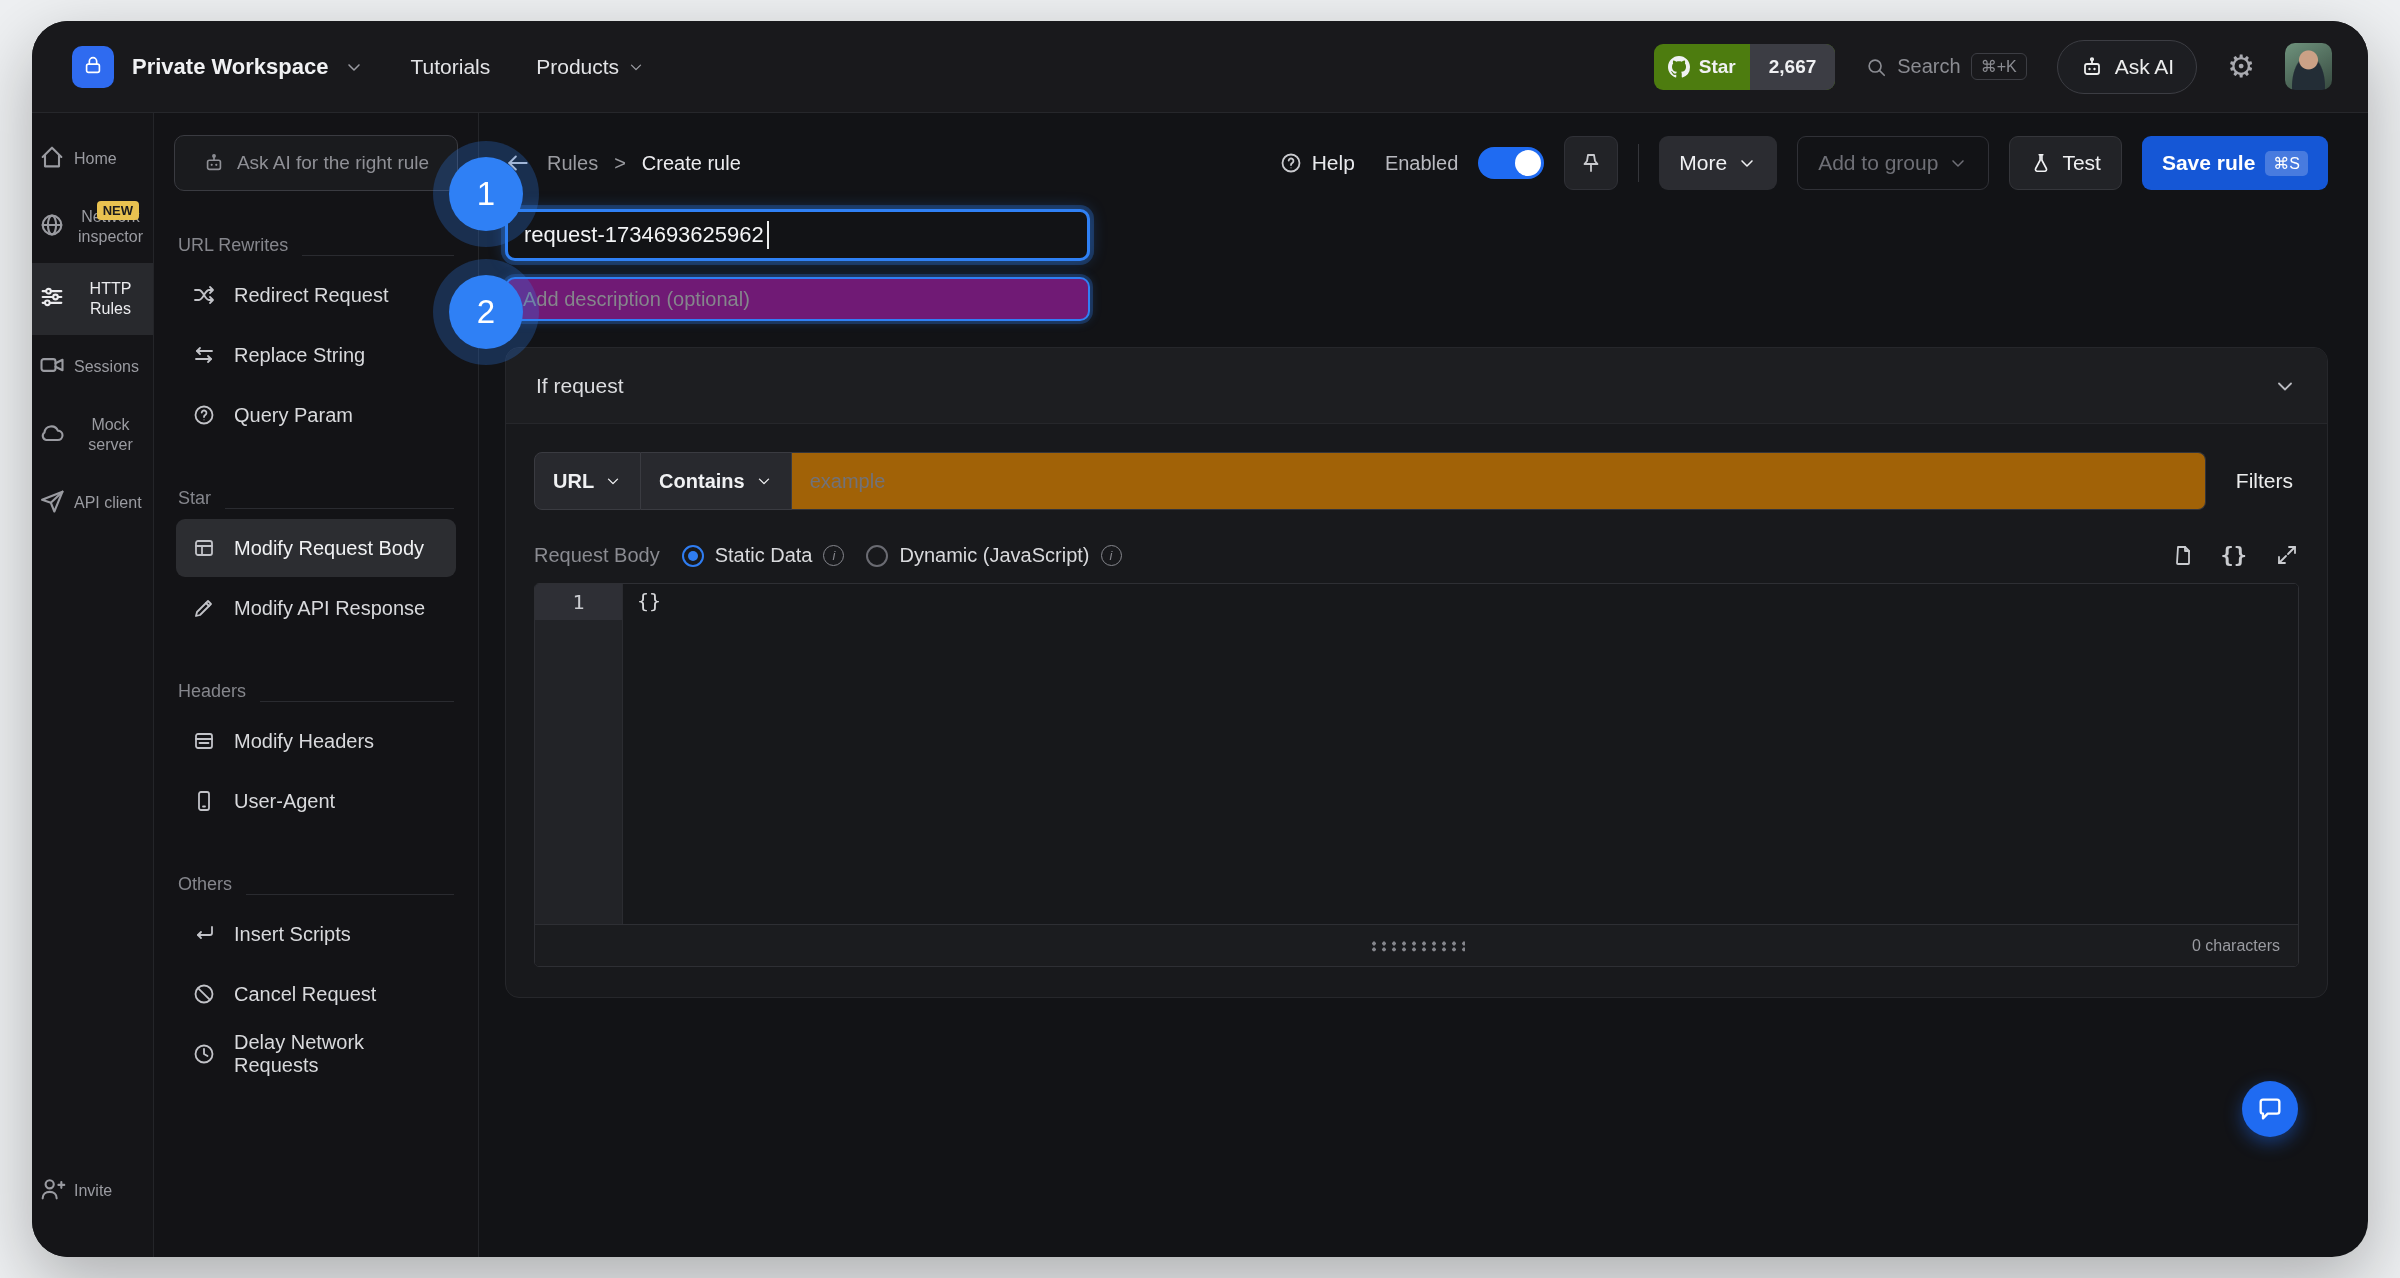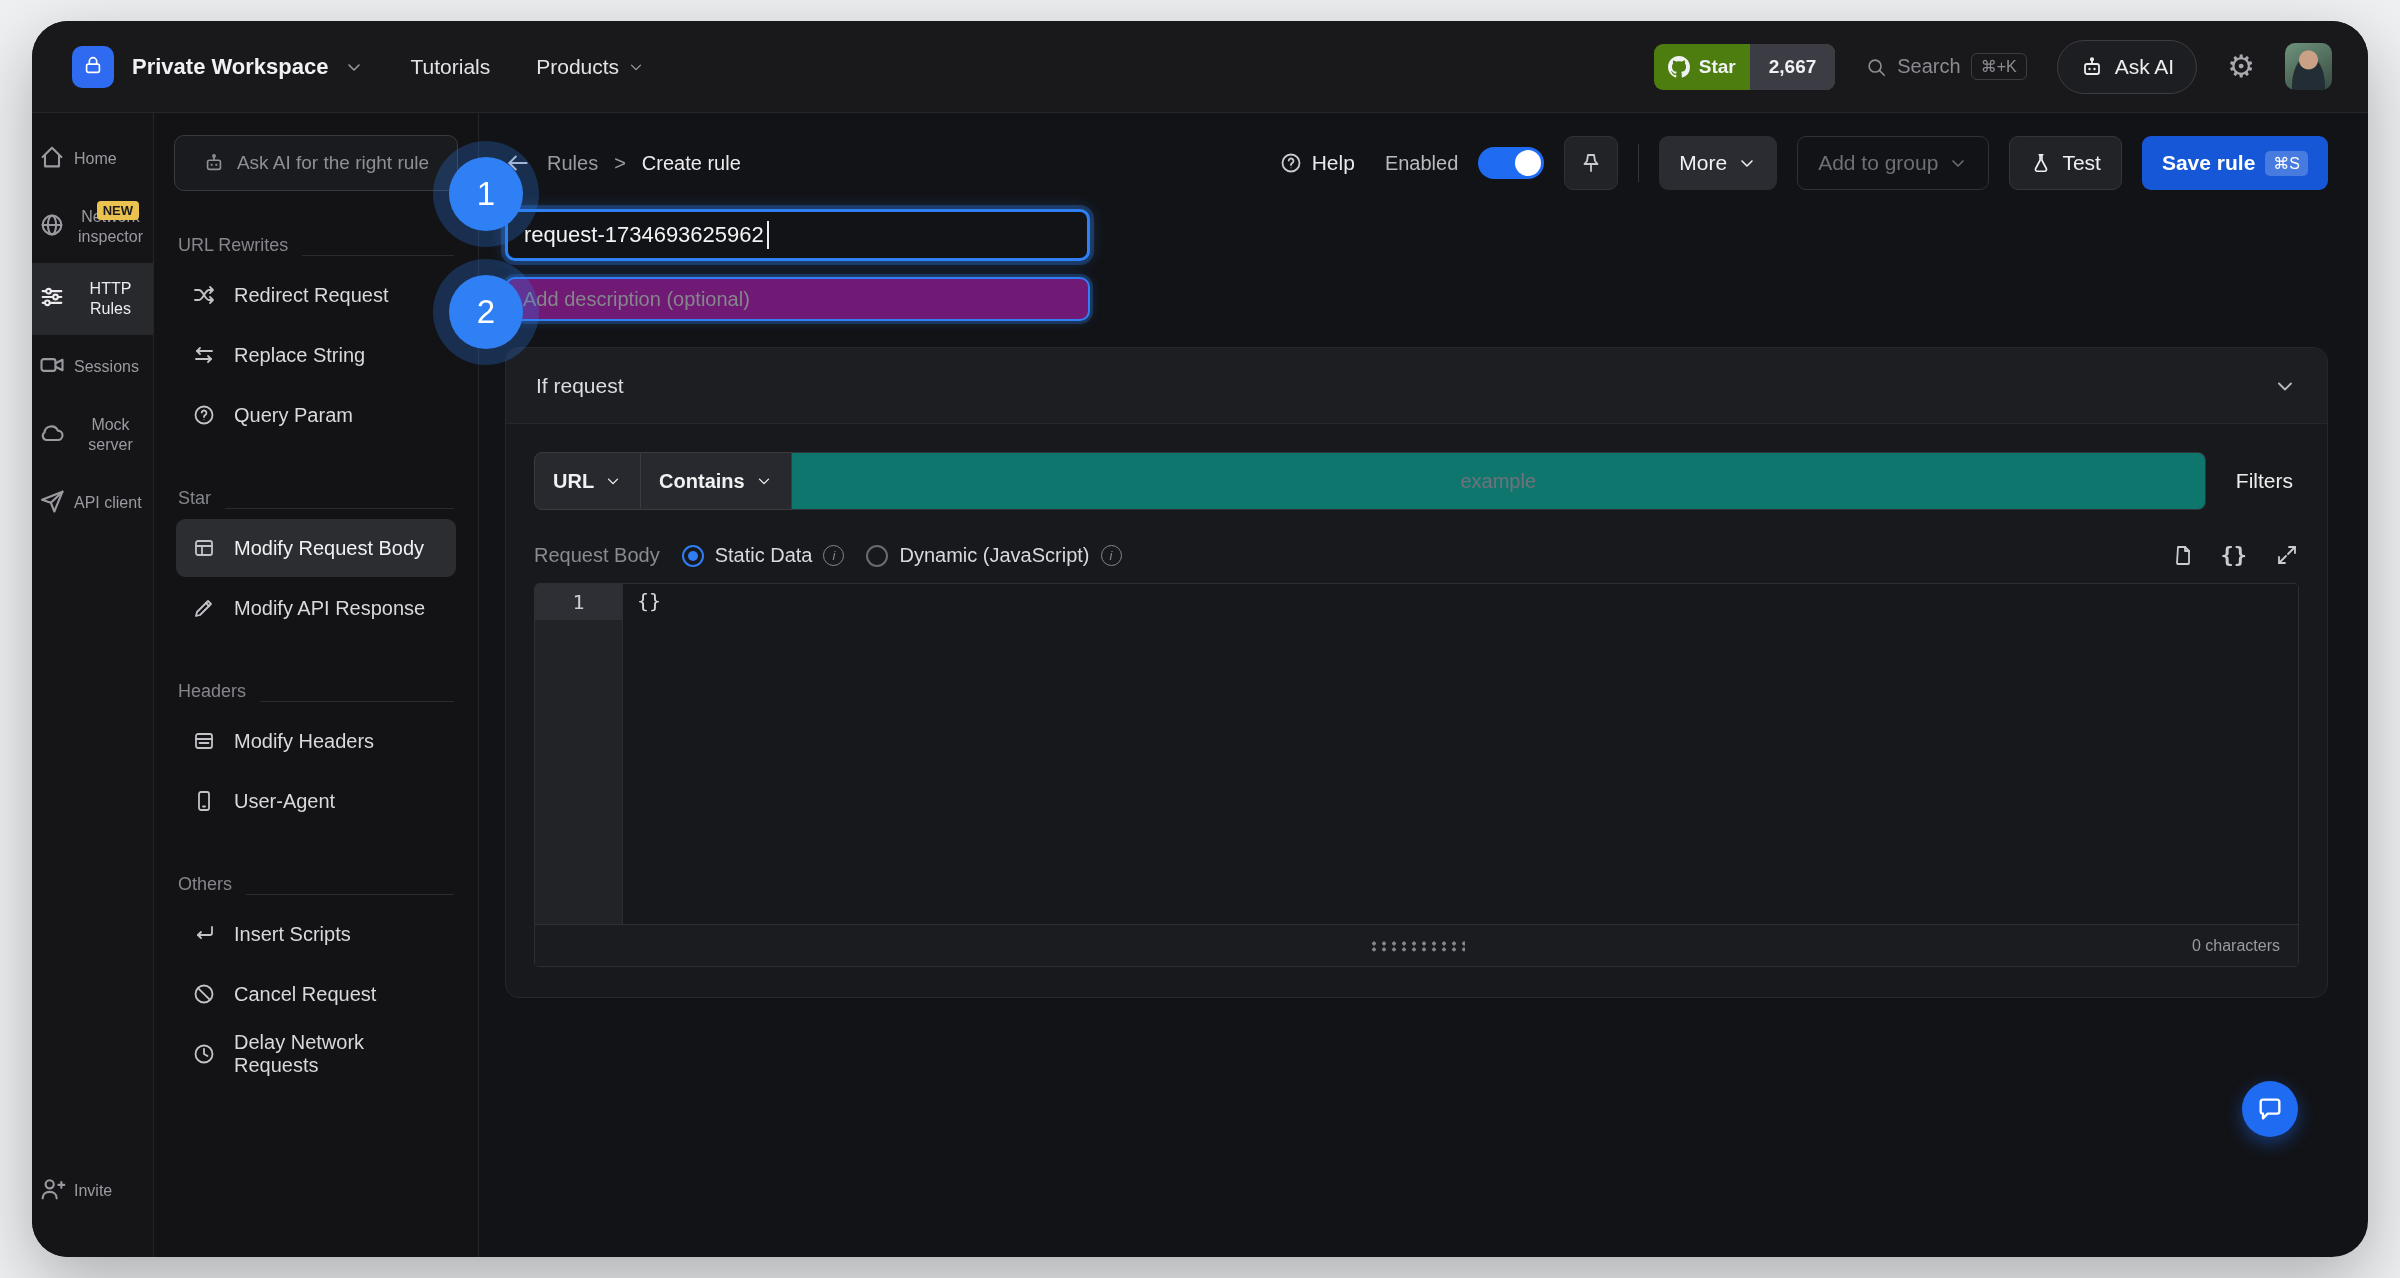--- a/index.html
+++ b/index.html
@@ -108,22 +108,22 @@
                display:flex; align-items:center; padding:0 30px; font-size:21px; color:#dcdde0; }
   .card-head .chev { margin-left:auto; color:#b9bac0; display:flex; }
   .card-body { padding:28px 28px 30px; }
 
   .cond-row { display:flex; align-items:center; }
   .igroup { flex:1; display:flex; height:58px; }
   .sel-btn { display:flex; align-items:center; gap:10px; padding:0 18px; background:#28292e;
              border:1px solid #3a3b41; color:#f0f1f3; font-size:20px; font-weight:600; }
   .sel-btn.first { border-radius:8px 0 0 8px; }
   .sel-btn + .sel-btn { border-left:none; }
-  .cond-input { flex:1; background:#0f766e; border:1px solid #33343a; border-left:none; border-radius:0 8px 8px 0;
-                color:#d8d9dc; font-size:20px; padding:0 18px; outline:none; font-family:"Liberation Sans",sans-serif;text-align:center; }
+  .cond-input { flex:1; background:#a16207; border:1px solid #33343a; border-left:none; border-radius:0 8px 8px 0;
+                color:#d8d9dc; font-size:20px; padding:0 18px; outline:none; font-family:"Liberation Sans",sans-serif; }
   .cond-input::placeholder { color:#71727a; }
   .filters-lbl { margin-left:30px; margin-right:6px; font-size:21px; color:#eceded; }
 
   .rb-row { display:flex; align-items:flex-end; margin-top:32px; gap:22px; }
   .rb-label { color:#8a8b91; font-size:20px; }
   .radio-opt { display:flex; align-items:center; gap:11px; color:#d8d9dc; font-size:20px; }
   .radio { width:22px; height:22px; border-radius:50%; border:2px solid #6a6b72; position:relative; flex:0 0 22px; }
   .radio.on { border-color:#2f7df2; }
   .radio.on::after { content:""; position:absolute; inset:4px; border-radius:50%; background:#2f7df2; }
   .info { width:21px; height:21px; border-radius:50%; border:1.5px solid #85868c; color:#85868c;

